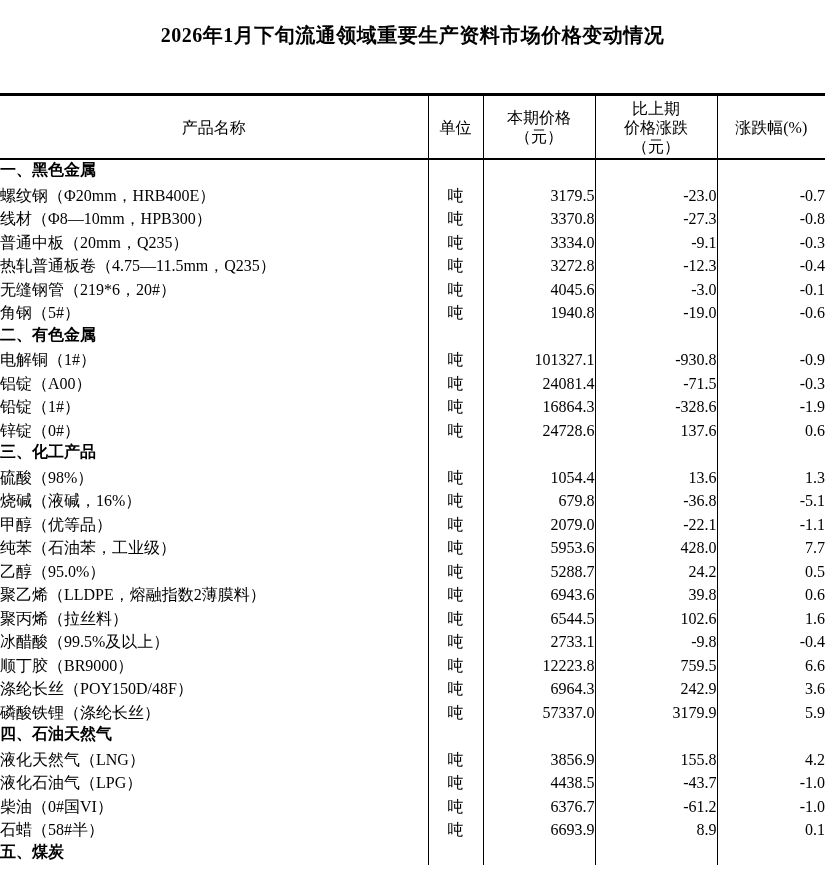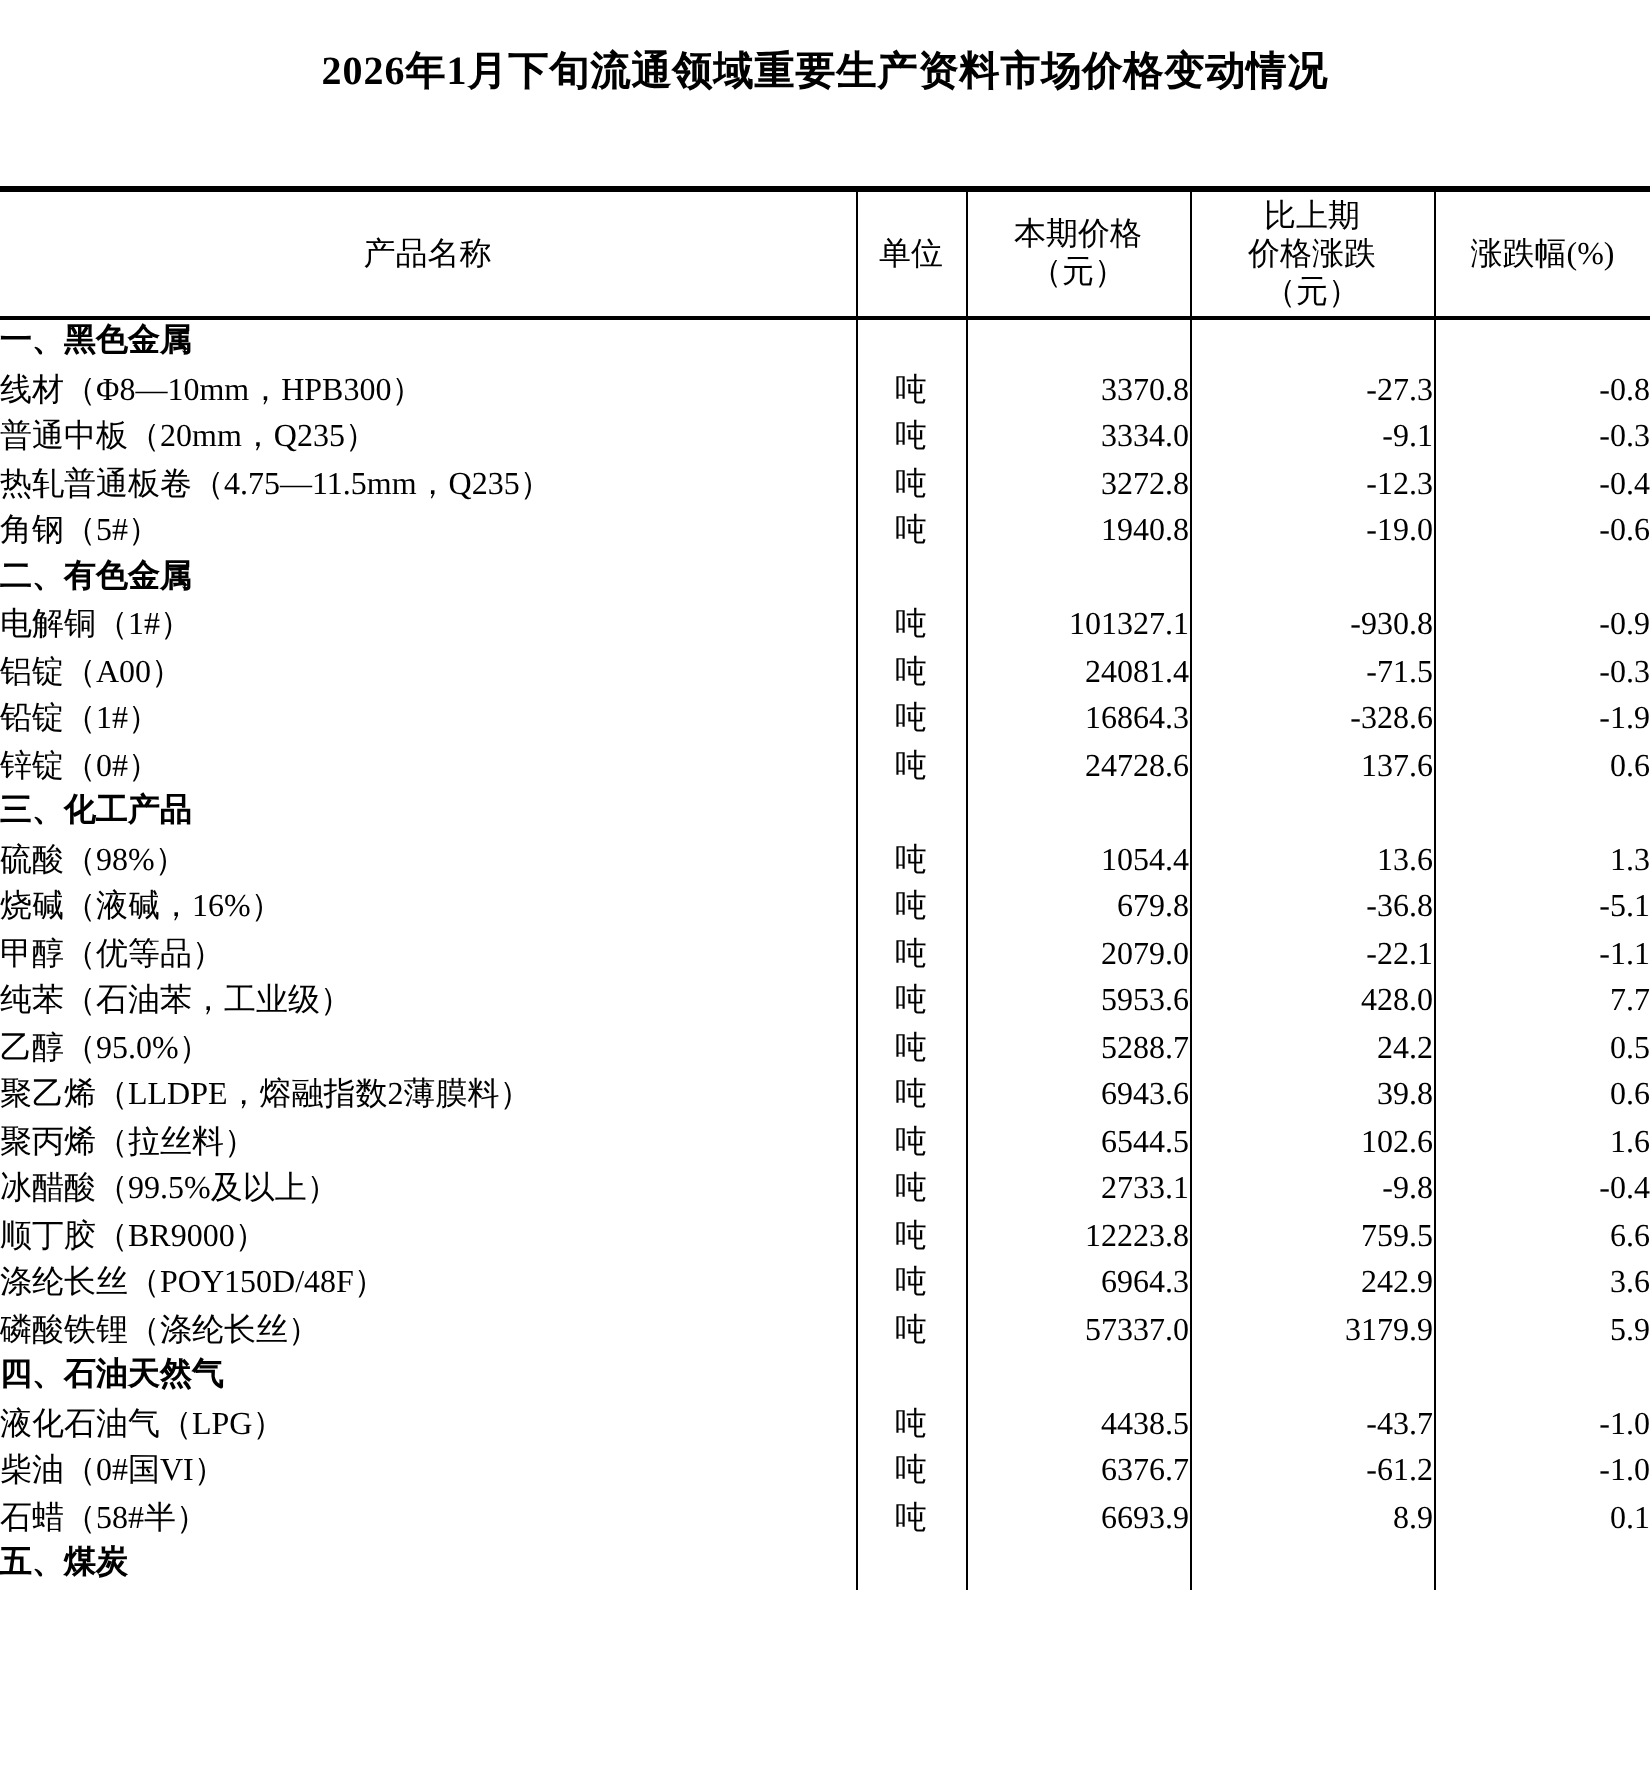--- a/index.html
+++ b/index.html
@@ -107,20 +107,27 @@
     </thead>
     <tbody>
         <tr>
           <td class="section-name">一、黑色金属</td>
           <td></td>
           <td></td>
           <td></td>
           <td></td>
         </tr>
         <tr>
+          <td class="cell-product">螺纹钢（Φ20mm，HRB400E）</td>
+          <td class="cell-unit">吨</td>
+          <td class="cell-price">3179.5</td>
+          <td class="cell-change">-23.0</td>
+          <td class="cell-pct">-0.7</td>
+        </tr>
+        <tr>
           <td class="cell-product">线材（Φ8—10mm，HPB300）</td>
           <td class="cell-unit">吨</td>
           <td class="cell-price">3370.8</td>
           <td class="cell-change">-27.3</td>
           <td class="cell-pct">-0.8</td>
         </tr>
         <tr>
           <td class="cell-product">普通中板（20mm，Q235）</td>
           <td class="cell-unit">吨</td>
           <td class="cell-price">3334.0</td>
@@ -128,20 +135,27 @@
           <td class="cell-pct">-0.3</td>
         </tr>
         <tr>
           <td class="cell-product">热轧普通板卷（4.75—11.5mm，Q235）</td>
           <td class="cell-unit">吨</td>
           <td class="cell-price">3272.8</td>
           <td class="cell-change">-12.3</td>
           <td class="cell-pct">-0.4</td>
         </tr>
         <tr>
+          <td class="cell-product">无缝钢管（219*6，20#）</td>
+          <td class="cell-unit">吨</td>
+          <td class="cell-price">4045.6</td>
+          <td class="cell-change">-3.0</td>
+          <td class="cell-pct">-0.1</td>
+        </tr>
+        <tr>
           <td class="cell-product">角钢（5#）</td>
           <td class="cell-unit">吨</td>
           <td class="cell-price">1940.8</td>
           <td class="cell-change">-19.0</td>
           <td class="cell-pct">-0.6</td>
         </tr>
         <tr>
           <td class="section-name">二、有色金属</td>
           <td></td>
           <td></td>
@@ -259,20 +273,27 @@
           <td class="cell-price">57337.0</td>
           <td class="cell-change">3179.9</td>
           <td class="cell-pct">5.9</td>
         </tr>
         <tr>
           <td class="section-name">四、石油天然气</td>
           <td></td>
           <td></td>
           <td></td>
           <td></td>
+        </tr>
+        <tr>
+          <td class="cell-product">液化天然气（LNG）</td>
+          <td class="cell-unit">吨</td>
+          <td class="cell-price">3856.9</td>
+          <td class="cell-change">155.8</td>
+          <td class="cell-pct">4.2</td>
         </tr>
         <tr>
           <td class="cell-product">液化石油气（LPG）</td>
           <td class="cell-unit">吨</td>
           <td class="cell-price">4438.5</td>
           <td class="cell-change">-43.7</td>
           <td class="cell-pct">-1.0</td>
         </tr>
         <tr>
           <td class="cell-product">柴油（0#国VI）</td>

